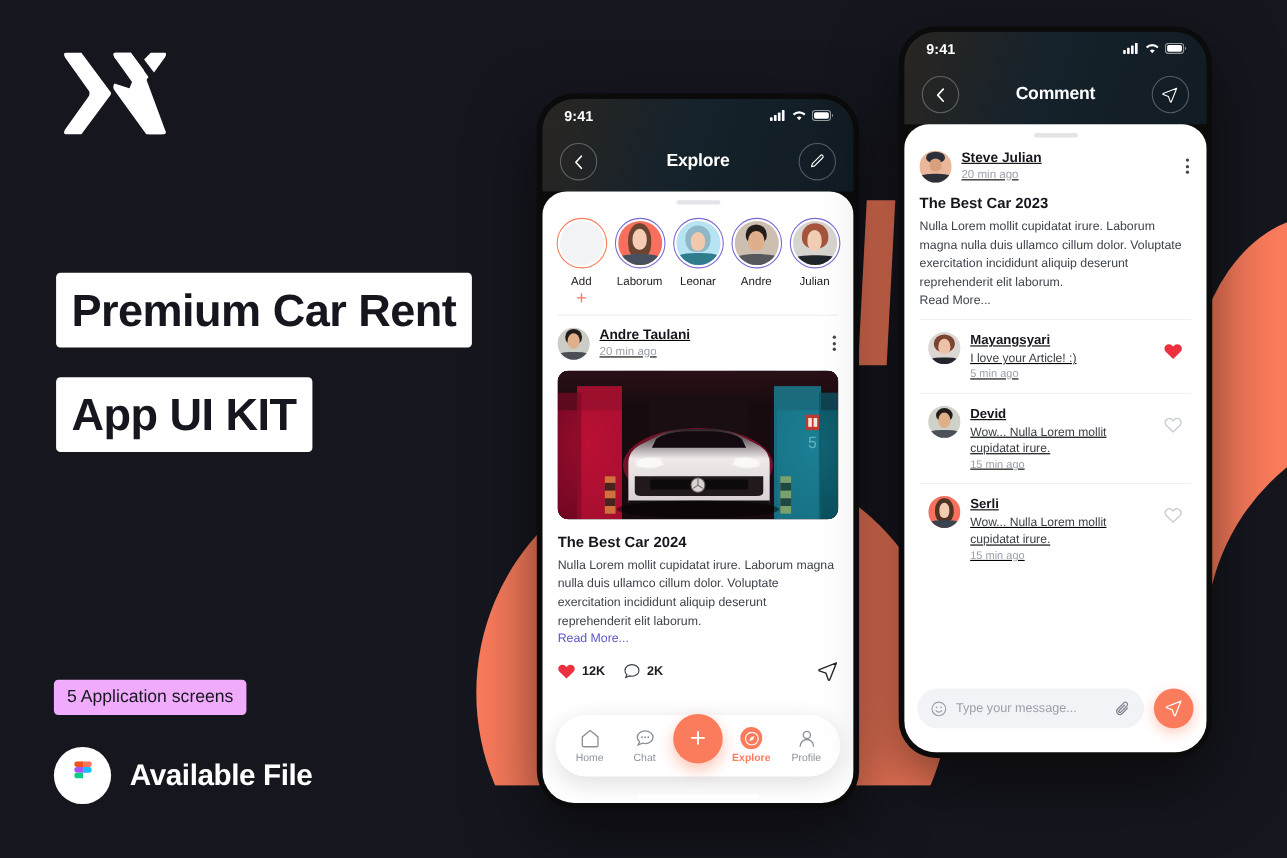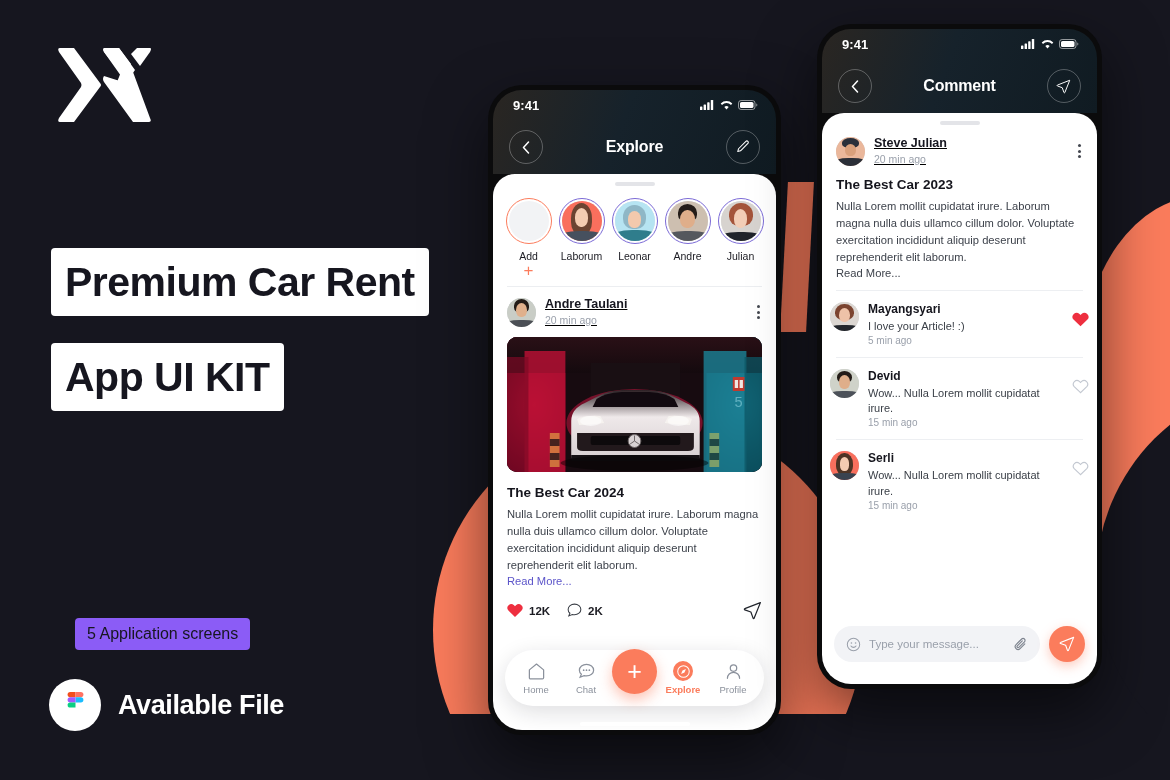--- a/index.html
+++ b/index.html
@@ -53,23 +53,22 @@
   .title-box span {
     color: #16161f; font-weight: bold; letter-spacing: -0.5px;
   }
   #promo-title-1 { left: 51px; top: 248px; height: 68px; }
   #promo-title-1 span { font-size: 41px; }
   #promo-title-2 { left: 51px; top: 343px; height: 68px; }
   #promo-title-2 span { font-size: 41px; }
 
   #screens-badge {
     position: absolute; left: 49px; top: 618px; height: 32px;
-    background: #8b5cf6; border-radius: 4px; display: flex; align-items: center;
+    background: #f0abfc; border-radius: 4px; display: flex; align-items: center;
     padding: 0 12px;
-    margin-left: 26px;
   }
   #screens-badge span { color: #16161f; font-size: 16px; font-weight: normal; }
 
   .file-row {
     position: absolute; left: 49px; top: 679px;
     display: flex; align-items: center; gap: 17px;
   }
   .figma-badge {
     width: 52px; height: 52px; border-radius: 50%; background: #fff;
     position: relative;
@@ -190,21 +189,21 @@
   .home-indicator {
     position: absolute; left: 50%; transform: translateX(-50%); bottom: 9px;
     width: 110px; height: 4px; border-radius: 2px; background: #fff;
   }
 
   
   .cm-sheet-body { flex: 1; overflow: hidden; display: flex; flex-direction: column; }
   .cm-post { padding: 11px 14px 0; }
   .cm-divider { height: 1px; background: #edeff2; margin: 11px 14px 0; }
 
-  .cm-item { display: flex; align-items: flex-start; gap: 9px; padding: 11px 8px 0; }
+  .cm-item { display: flex; align-items: flex-start; gap: 9px; padding: 11px 22px 0; text-decoration: underline; }
   .cm-av { width: 29px; height: 29px; border-radius: 50%; overflow: hidden; flex: none; position: relative; background: #cfd3da; }
   .cm-body { flex: 1; min-width: 0; }
   .cm-name { font-size: 12px; font-weight: bold; color: #15151d; line-height: 1.3; }
   .cm-text { font-size: 11px; color: #3b4048; line-height: 1.45; margin-top: 1px; }
   .cm-time { font-size: 10px; color: #9aa0ab; margin-top: 0; }
   .cm-like { flex: none; padding-top: 10px; }
 
   .msgbar {
     position: absolute; left: 0; right: 0; bottom: 22px;
     padding: 0 12px; display: flex; align-items: center; gap: 9px;

